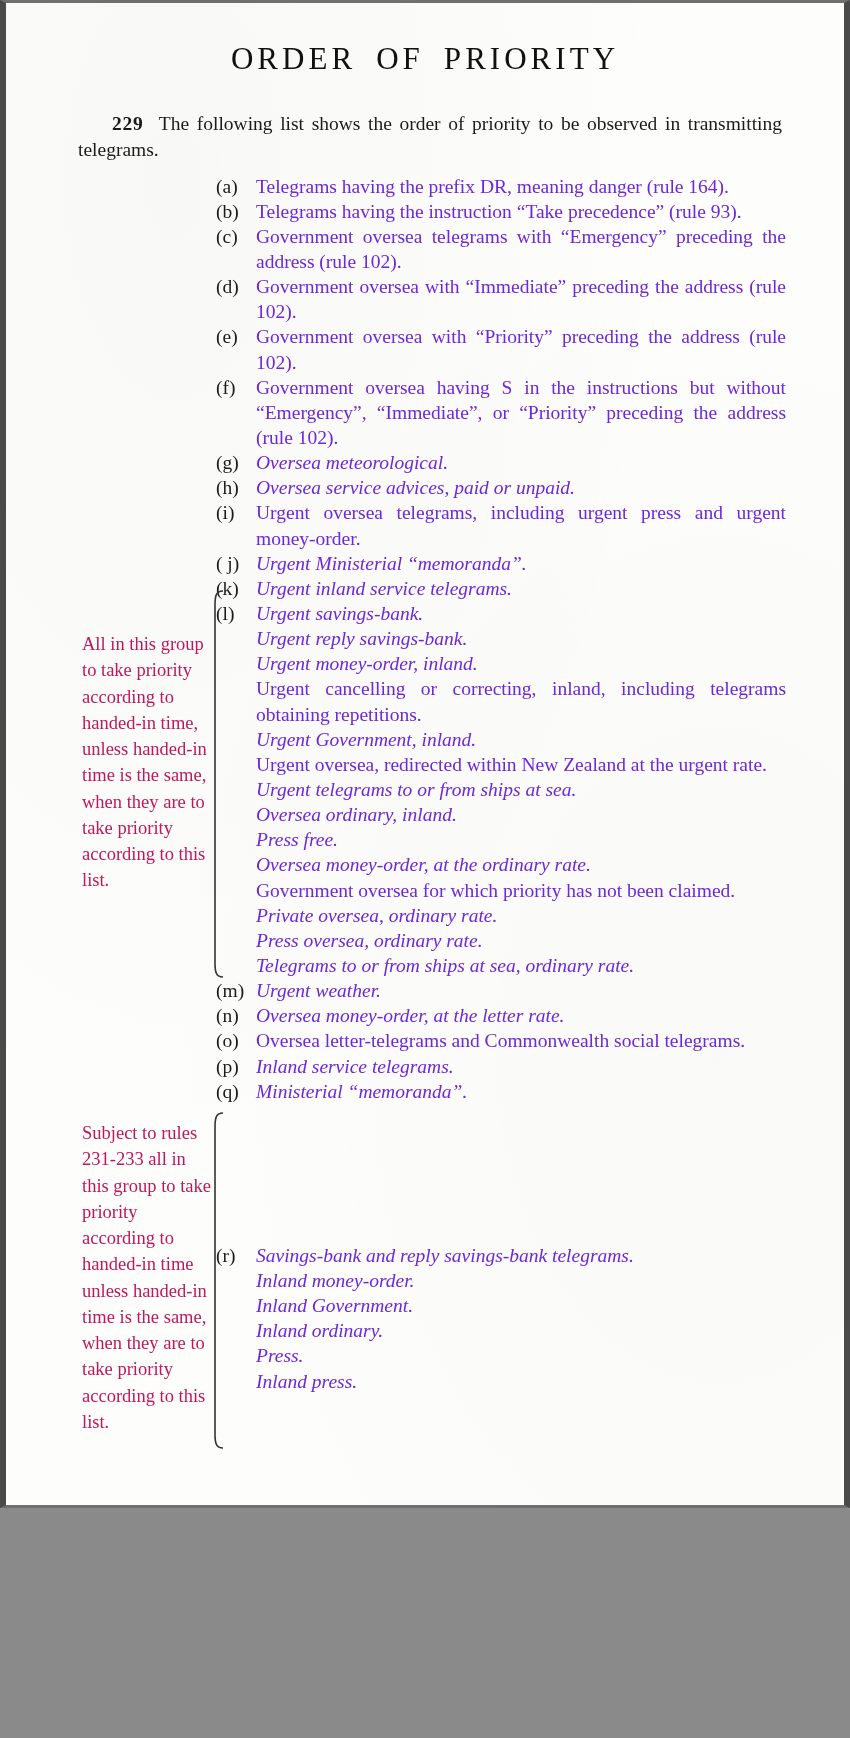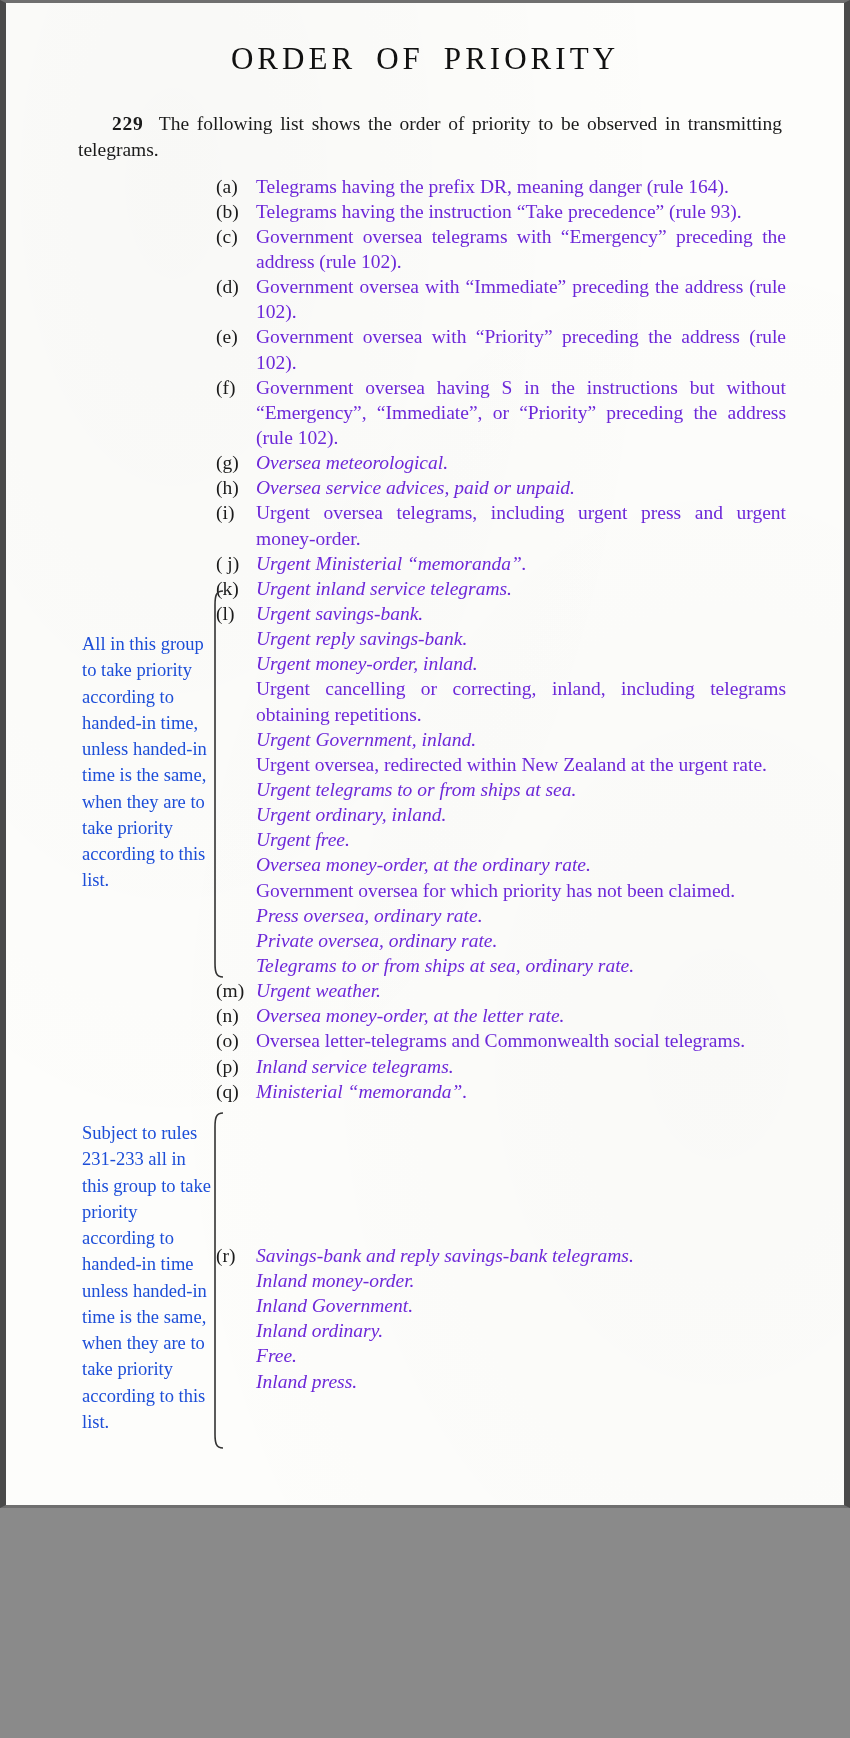--- a/index.html
+++ b/index.html
@@ -83,21 +83,21 @@
     color: #6d28d9;
   }
   .row .txt.nojust { text-align: left; font-style: italic; }
   .row.sub .lbl { width: 40px; }
 
   .marginnote {
     position: absolute;
     width: 130px;
     font-size: 18.5px;
     line-height: 1.42;
-    color: #1d4ed8;
+    color: #be185d;
     text-align: left;
   }
 
   .brace {
     position: absolute;
     width: 16px;
     color: #2a2a2a;
     overflow: hidden;
   }
   .brace svg { display: block; }
@@ -189,41 +189,41 @@
       <div class="row sub">
         <span class="lbl"></span>
         <span class="txt">Urgent oversea, redirected within New Zealand at the urgent rate.</span>
       </div>
       <div class="row sub">
         <span class="lbl"></span>
         <span class="txt nojust">Urgent telegrams to or from ships at sea.</span>
       </div>
       <div class="row sub">
         <span class="lbl"></span>
-        <span class="txt nojust">Urgent ordinary, inland.</span>
-      </div>
-      <div class="row sub">
-        <span class="lbl"></span>
-        <span class="txt nojust">Urgent free.</span>
+        <span class="txt nojust">Oversea ordinary, inland.</span>
+      </div>
+      <div class="row sub">
+        <span class="lbl"></span>
+        <span class="txt nojust">Press free.</span>
       </div>
       <div class="row sub">
         <span class="lbl"></span>
         <span class="txt nojust">Oversea money-order, at the ordinary rate.</span>
       </div>
       <div class="row sub">
         <span class="lbl"></span>
         <span class="txt">Government oversea for which priority has not been claimed.</span>
       </div>
       <div class="row sub">
         <span class="lbl"></span>
+        <span class="txt nojust">Private oversea, ordinary rate.</span>
+      </div>
+      <div class="row sub">
+        <span class="lbl"></span>
         <span class="txt nojust">Press oversea, ordinary rate.</span>
-      </div>
-      <div class="row sub">
-        <span class="lbl"></span>
-        <span class="txt nojust">Private oversea, ordinary rate.</span>
       </div>
       <div class="row sub">
         <span class="lbl"></span>
         <span class="txt nojust">Telegrams to or from ships at sea, ordinary rate.</span>
       </div>
 
       <div class="row">
         <span class="lbl">(m)</span>
         <span class="txt nojust">Urgent weather.</span>
       </div>
@@ -258,21 +258,21 @@
       <div class="row sub">
         <span class="lbl"></span>
         <span class="txt nojust">Inland Government.</span>
       </div>
       <div class="row sub">
         <span class="lbl"></span>
         <span class="txt nojust">Inland ordinary.</span>
       </div>
       <div class="row sub">
         <span class="lbl"></span>
-        <span class="txt nojust">Free.</span>
+        <span class="txt nojust">Press.</span>
       </div>
       <div class="row sub">
         <span class="lbl"></span>
         <span class="txt nojust">Inland press.</span>
       </div>
 
       <div style="height:129px"></div>
 
       <div class="row">
         <span class="lbl">(s)</span>

